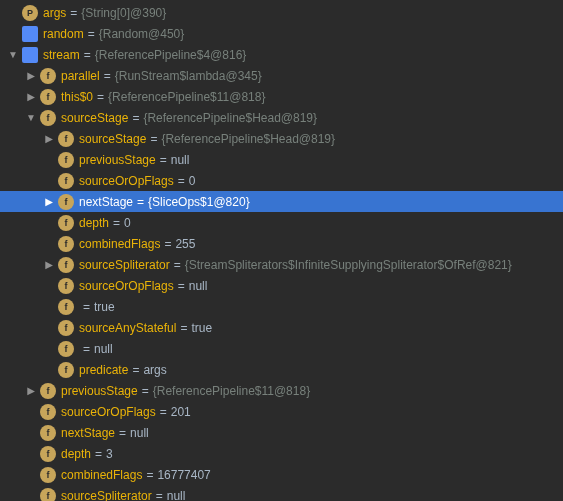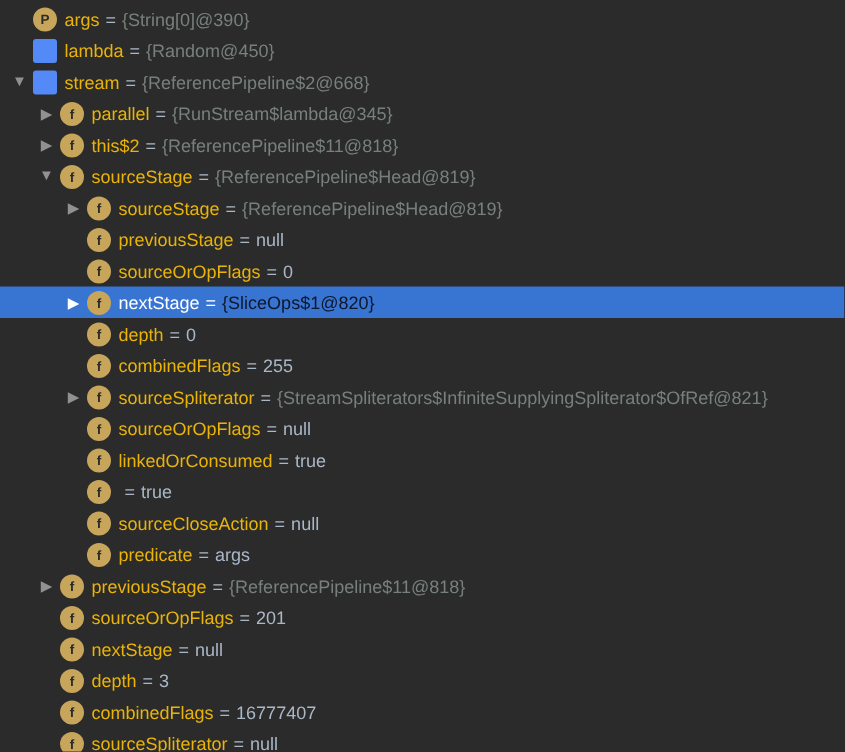--- a/index.html
+++ b/index.html
@@ -10,21 +10,21 @@
 .row.sel .arr{color:#fff}
 .ic{width:16px;height:16px;border-radius:8px;display:inline-flex;justify-content:center;align-items:center;font-size:9px;font-weight:bold;margin-right:5px;color:#2b2b2b}
 .ic-p{background:#c7a55a}
 .ic-f{background:#c7a55a}
 .ic-s{background:#548af7;border-radius:2px}
 .nm{color:#eab308}
 .row.sel .nm{color:#fff}
 .eq{color:#a9b7c6;margin:0 4px}
 .row.sel .eq{color:#fff}
 .vl{color:#77807b}
-.row.sel .vl{color:#0f172a}
+.row.sel .vl{color:#ffffff}
 .lit{color:#a9b7c6}
 .pad{display:inline-block}
 </style>
 </head>
 <body>
 
 <div id="tree">
     <div class="row">
       <span class="pad" style="width: 8px;"></span>
       <span class="arr"></span>
@@ -32,48 +32,48 @@
       <span class="ic ic-p">P</span>
       <span class="nm">args</span>
       <span class="eq"> = </span>
       <span class="vl">{String[0]@390}</span>
     </div>
     <div class="row">
       <span class="pad" style="width: 8px;"></span>
       <span class="arr"></span>
       <span style="width: 4px; display: inline-block;"></span>
       <span class="ic ic-s"></span>
-      <span class="nm">lambda</span>
+      <span class="nm">random</span>
       <span class="eq"> = </span>
       <span class="vl">{Random@450}</span>
     </div>
     <div class="row">
       <span class="pad" style="width: 8px;"></span>
       <span class="arr">▼</span>
       <span style="width: 4px; display: inline-block;"></span>
       <span class="ic ic-s"></span>
       <span class="nm">stream</span>
       <span class="eq"> = </span>
-      <span class="vl">{ReferencePipeline$2@668}</span>
+      <span class="vl">{ReferencePipeline$4@816}</span>
     </div>
     <div class="row">
       <span class="pad" style="width: 26px;"></span>
       <span class="arr">▶</span>
       <span style="width: 4px; display: inline-block;"></span>
       <span class="ic ic-f">f</span>
       <span class="nm">parallel</span>
       <span class="eq"> = </span>
       <span class="vl">{RunStream$lambda@345}</span>
     </div>
     <div class="row">
       <span class="pad" style="width: 26px;"></span>
       <span class="arr">▶</span>
       <span style="width: 4px; display: inline-block;"></span>
       <span class="ic ic-f">f</span>
-      <span class="nm">this$2</span>
+      <span class="nm">this$0</span>
       <span class="eq"> = </span>
       <span class="vl">{ReferencePipeline$11@818}</span>
     </div>
     <div class="row">
       <span class="pad" style="width: 26px;"></span>
       <span class="arr">▼</span>
       <span style="width: 4px; display: inline-block;"></span>
       <span class="ic ic-f">f</span>
       <span class="nm">sourceStage</span>
       <span class="eq"> = </span>
@@ -149,38 +149,37 @@
       <span class="ic ic-f">f</span>
       <span class="nm">sourceOrOpFlags</span>
       <span class="eq"> = </span>
       <span class="lit">null</span>
     </div>
     <div class="row">
       <span class="pad" style="width: 44px;"></span>
       <span class="arr"></span>
       <span style="width: 4px; display: inline-block;"></span>
       <span class="ic ic-f">f</span>
-      <span class="nm">linkedOrConsumed</span>
       <span class="eq"> = </span>
       <span class="lit">true</span>
     </div>
     <div class="row">
       <span class="pad" style="width: 44px;"></span>
       <span class="arr"></span>
       <span style="width: 4px; display: inline-block;"></span>
       <span class="ic ic-f">f</span>
+      <span class="nm">sourceAnyStateful</span>
       <span class="eq"> = </span>
       <span class="lit">true</span>
     </div>
     <div class="row">
       <span class="pad" style="width: 44px;"></span>
       <span class="arr"></span>
       <span style="width: 4px; display: inline-block;"></span>
       <span class="ic ic-f">f</span>
-      <span class="nm">sourceCloseAction</span>
       <span class="eq"> = </span>
       <span class="lit">null</span>
     </div>
     <div class="row">
       <span class="pad" style="width: 44px;"></span>
       <span class="arr"></span>
       <span style="width: 4px; display: inline-block;"></span>
       <span class="ic ic-f">f</span>
       <span class="nm">predicate</span>
       <span class="eq"> = </span>

